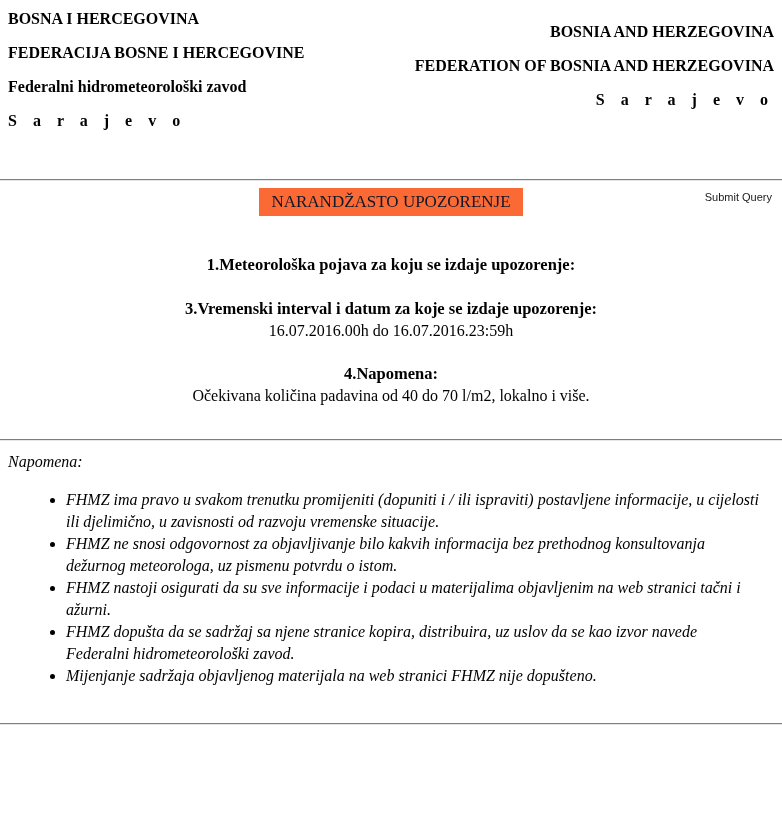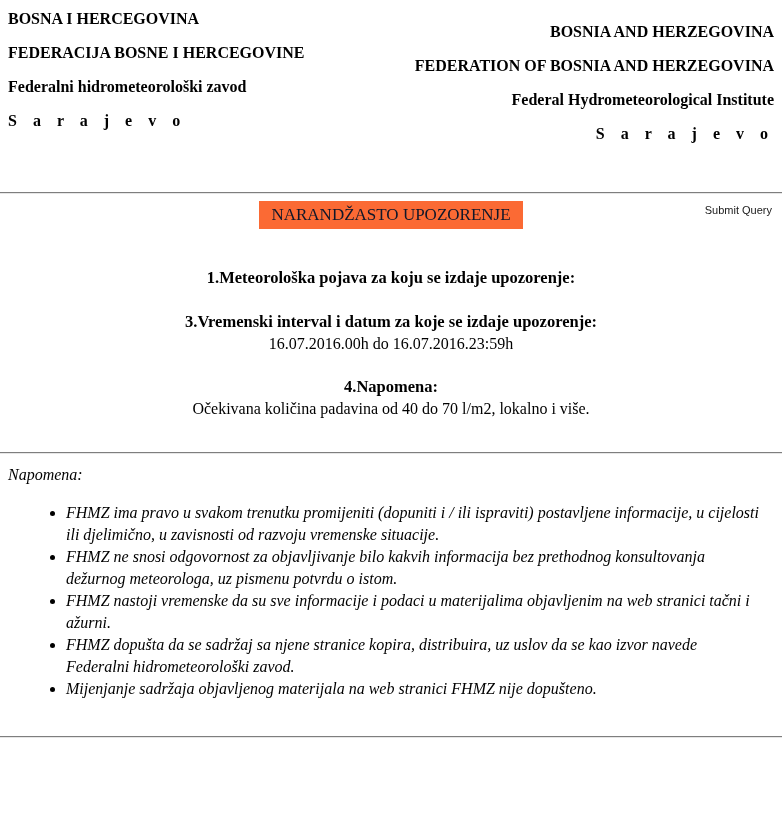--- a/index.html
+++ b/index.html
@@ -89,21 +89,20 @@
 <div class="header">
   <div class="header-col left">
     <p>BOSNA I HERCEGOVINA</p>
     <p>FEDERACIJA BOSNE I HERCEGOVINE</p>
     <p>Federalni hidrometeorološki zavod</p>
     <p class="spaced">S a r a j e v o</p>
   </div>
   <div class="header-col right">
     <p>BOSNIA AND HERZEGOVINA</p>
     <p>FEDERATION OF BOSNIA AND HERZEGOVINA</p>
-    <p>Federal Hydrometeorological Institute</p>
     <p class="spaced">S a r a j e v o</p>
   </div>
 </div>
 
 <hr class="rule rule-1">
 
 <div class="alert-row">
   <span class="alert-banner" style="background: rgb(251, 106, 52);">NARANDŽASTO UPOZORENJE</span>
   <button type="submit" class="submit-btn">Submit Query</button>
 </div>
@@ -122,19 +121,19 @@
   </div>
 </div>
 
 <hr class="rule rule-2">
 
 <div class="notes">
   <div class="notes-label">Napomena:</div>
   <ul class="notes-list">
     <li>FHMZ ima pravo u svakom trenutku promijeniti (dopuniti i / ili ispraviti) postavljene informacije, u cijelosti ili djelimično, u zavisnosti od razvoju vremenske situacije.</li>
     <li>FHMZ ne snosi odgovornost za objavljivanje bilo kakvih informacija bez prethodnog konsultovanja dežurnog meteorologa, uz pismenu potvrdu o istom.</li>
-    <li>FHMZ nastoji vremenske da su sve informacije i podaci u materijalima objavljenim na web stranici tačni i ažurni.</li>
+    <li>FHMZ nastoji osigurati da su sve informacije i podaci u materijalima objavljenim na web stranici tačni i ažurni.</li>
     <li>FHMZ dopušta da se sadržaj sa njene stranice kopira, distribuira, uz uslov da se kao izvor navede Federalni hidrometeorološki zavod.</li>
     <li>Mijenjanje sadržaja objavljenog materijala na web stranici FHMZ nije dopušteno.</li>
   </ul>
 </div>
 
 <hr class="rule rule-3">
 
 </body></html>

